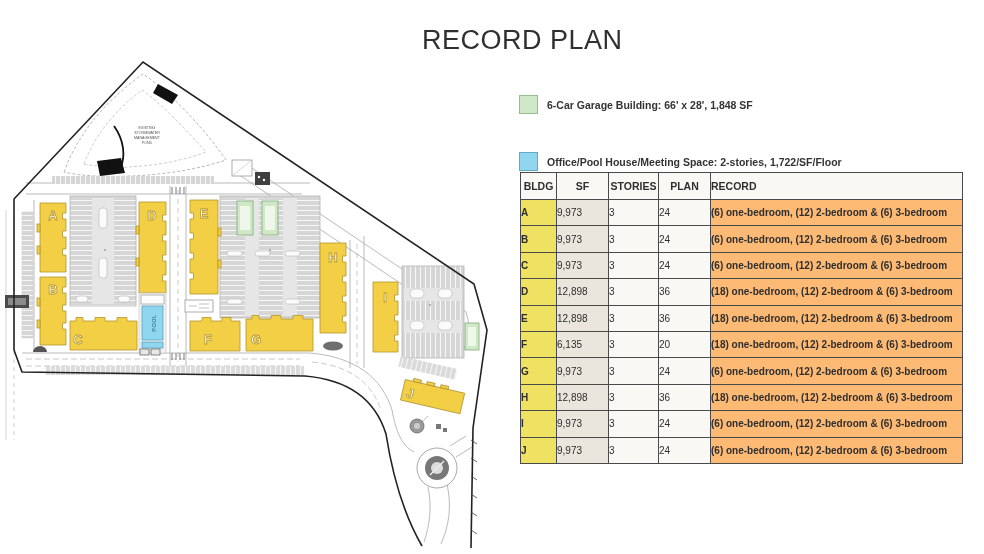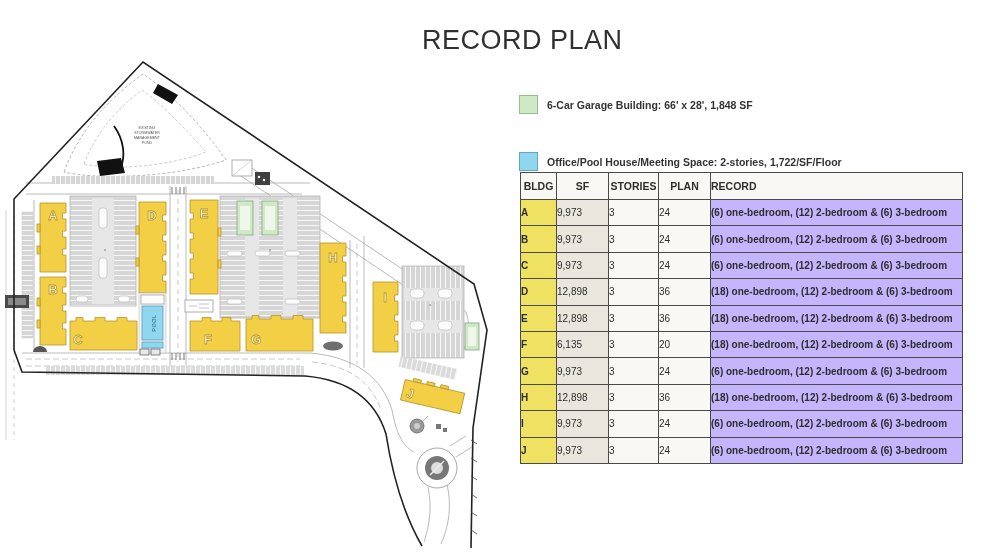--- a/index.html
+++ b/index.html
@@ -19,21 +19,21 @@
              table-layout:fixed;}
   table.bldg th,table.bldg td{border:1.6px solid #4a4a4a;padding:0;height:25.4px;
              font-size:10px;color:#2e2e2e;overflow:hidden;white-space:nowrap;}
   table.bldg th{font-weight:700;font-size:10.5px;height:26px;background:#f9f8f5;}
   th.h-bldg{background:#efe263;}
   th.h-sf{background:#eae6de;}
   th.h-details{text-align:left;padding-left:8px;}
   td.c-bldg{background:#efe263;font-weight:700;}
   td.c-sf{background:#eae6de;margin-left:27px;}
   td.c-mid{background:#f9f8f5;}
-  td.c-det{background:#c4b5fd;text-align:left;padding-left:8px;font-weight:600;font-size:9.8px;}
+  td.c-det{background:#fdba74;text-align:left;padding-left:8px;font-weight:600;font-size:9.8px;}
   
   svg.siteplan{position:absolute;left:0;top:0;}
   .bldg-letter{font-family:"Liberation Sans",sans-serif;font-weight:700;fill:#ffffff;}
   .tiny{font-family:"Liberation Sans",sans-serif;fill:#555;}
 </style>
 </head>
 <body>
 
 <div class="stage">
 

